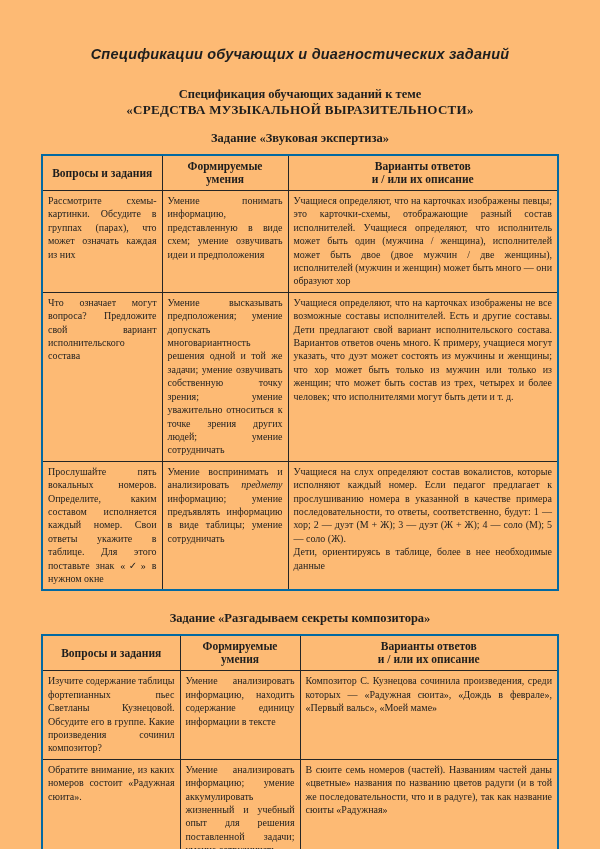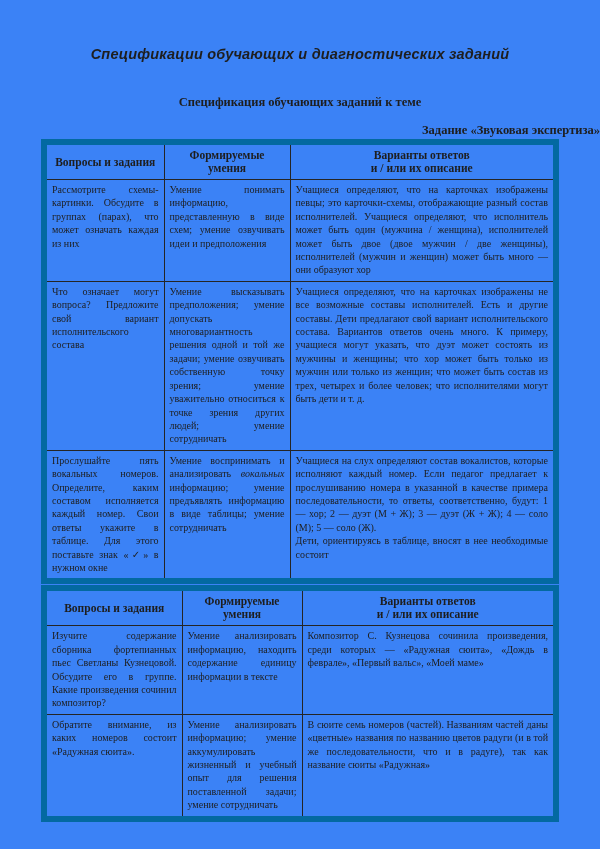--- a/index.html
+++ b/index.html
@@ -5,66 +5,66 @@
   html, body {
     margin: 0;
     padding: 0;
     background: #fbfaf8;
   }
   .page {
     position: relative;
     width: 600px;
     height: 849px;
     margin: 0 auto;
-    background: #3b82f6;
+    background: #fdba74;
     color: #1e1e1e;
     font-family: "Liberation Serif", serif;
     box-sizing: border-box;
     padding-top: 46px;
     overflow: hidden;
   }
   .main-title {
     margin: 0;
     text-align: center;
     font-family: "Liberation Sans", sans-serif;
     font-weight: bold;
     font-style: italic;
     font-size: 14.5px;
     line-height: 17px;
     letter-spacing: 0.2px;
   }
   .subtitle-block {
-    margin-top: 32px;
+    margin-top: 24px;
     text-align: center;
     font-weight: bold;
   }
   .subtitle-line1 {
     font-size: 12.5px;
     line-height: 15px;
   }
   .subtitle-line2 {
     font-size: 13px;
     line-height: 16px;
     letter-spacing: 0.3px;
   }
   .task-title {
     margin: 0;
     text-align: center;
     font-weight: bold;
     font-size: 12.5px;
     line-height: 15px;
   }
-  .task-section-1 .task-title { margin-top: 13px; text-align: right; }
+  .task-section-1 .task-title { margin-top: 13px; }
   .task-section-2 .task-title { margin-top: 20px; }
   table.spec-table {
     width: 518px;
-    margin: 1px auto 0 auto;
+    margin: 8px auto 0 auto;
     border-collapse: collapse;
     table-layout: fixed;
-    border: 6px solid #0369a1;
+    border: 2px solid #0369a1;
   }
   table.spec-table th, table.spec-table td {
     border: 1px solid #252525;
   }
   table.spec-table th {
     font-weight: bold;
     font-size: 11.5px;
     line-height: 13px;
     text-align: center;
     vertical-align: middle;
@@ -83,20 +83,21 @@
 <body>
 
 <div class="page">
 
   <h1 class="main-title">
     <span>Спецификации обучающих и диагностических заданий</span><br>
   </h1>
 
   <div class="subtitle-block">
     <div class="subtitle-line1">Спецификация обучающих заданий к теме</div>
+    <div class="subtitle-line2">«СРЕДСТВА МУЗЫКАЛЬНОЙ ВЫРАЗИТЕЛЬНОСТИ»</div>
   </div>
 
   <section class="task-section-1">
     <h2 class="task-title">Задание «Звуковая экспертиза»</h2>
     <table class="spec-table">
       <colgroup>
         <col style="width:120px">
         <col style="width:126px">
         <col>
       </colgroup>
@@ -128,49 +129,50 @@
             </td>
             <td>
               <div class="para">Учащиеся определяют, что на карточках изображены не все возможные составы исполнителей. Есть и другие составы. Дети предлагают свой вариант исполнительского состава. Вариантов ответов очень много. К примеру, учащиеся могут указать, что дуэт может состоять из мужчины и женщины; что хор может быть только из мужчин или только из женщин; что может быть состав из трех, четырех и более человек; что исполнителями могут быть дети и т. д.</div>
             </td>
           </tr>
           <tr>
             <td>
               <div class="para">Прослушайте пять вокальных номеров. Определите, каким составом исполняется каждый номер. Свои ответы укажите в таблице. Для этого поставьте знак «✓» в нужном окне</div>
             </td>
             <td>
-              <div class="para">Умение воспринимать и анализировать <i>вокальных</i> информацию; умение предъявлять информацию в виде таблицы; умение сотрудничать</div>
+              <div class="para">Умение воспринимать и анализировать <i>предмету</i> информацию; умение предъявлять информацию в виде таблицы; умение сотрудничать</div>
             </td>
             <td>
               <div class="para">Учащиеся на слух определяют состав вокалистов, которые исполняют каждый номер. Если педагог предлагает к прослушиванию номера в указанной в качестве примера последовательности, то ответы, соответственно, будут: 1 — хор; 2 — дуэт (М + Ж); 3 — дуэт (Ж + Ж); 4 — соло (М); 5 — соло (Ж).</div>
-              <div class="para">Дети, ориентируясь в таблице, вносят в нее необходимые состоит</div>
+              <div class="para">Дети, ориентируясь в таблице, более в нее необходимые данные</div>
             </td>
           </tr>
         </tbody>
     </table>
   </section>
 
   <section class="task-section-2">
+    <h2 class="task-title">Задание «Разгадываем секреты композитора»</h2>
     <table class="spec-table">
       <colgroup>
         <col style="width:138px">
         <col style="width:120px">
         <col>
       </colgroup>
       <thead>
           <tr>
             <th>Вопросы и задания</th>
             <th>Формируемые<br>умения</th>
             <th>Варианты ответов<br>и / или их описание</th>
           </tr>
         </thead>
       <tbody>
           <tr>
             <td>
-              <div class="para">Изучите содержание сборника фортепианных пьес Светланы Кузнецовой. Обсудите его в группе. Какие произведения сочинил композитор?</div>
+              <div class="para">Изучите содержание таблицы фортепианных пьес Светланы Кузнецовой. Обсудите его в группе. Какие произведения сочинил композитор?</div>
             </td>
             <td>
               <div class="para">Умение анализировать информацию, находить содержание единицу информации в тексте</div>
             </td>
             <td>
               <div class="para">Композитор С. Кузнецова сочинила произведения, среди которых — «Радужная сюита», «Дождь в феврале», «Первый вальс», «Моей маме»</div>
             </td>
           </tr>
           <tr>
             <td>

